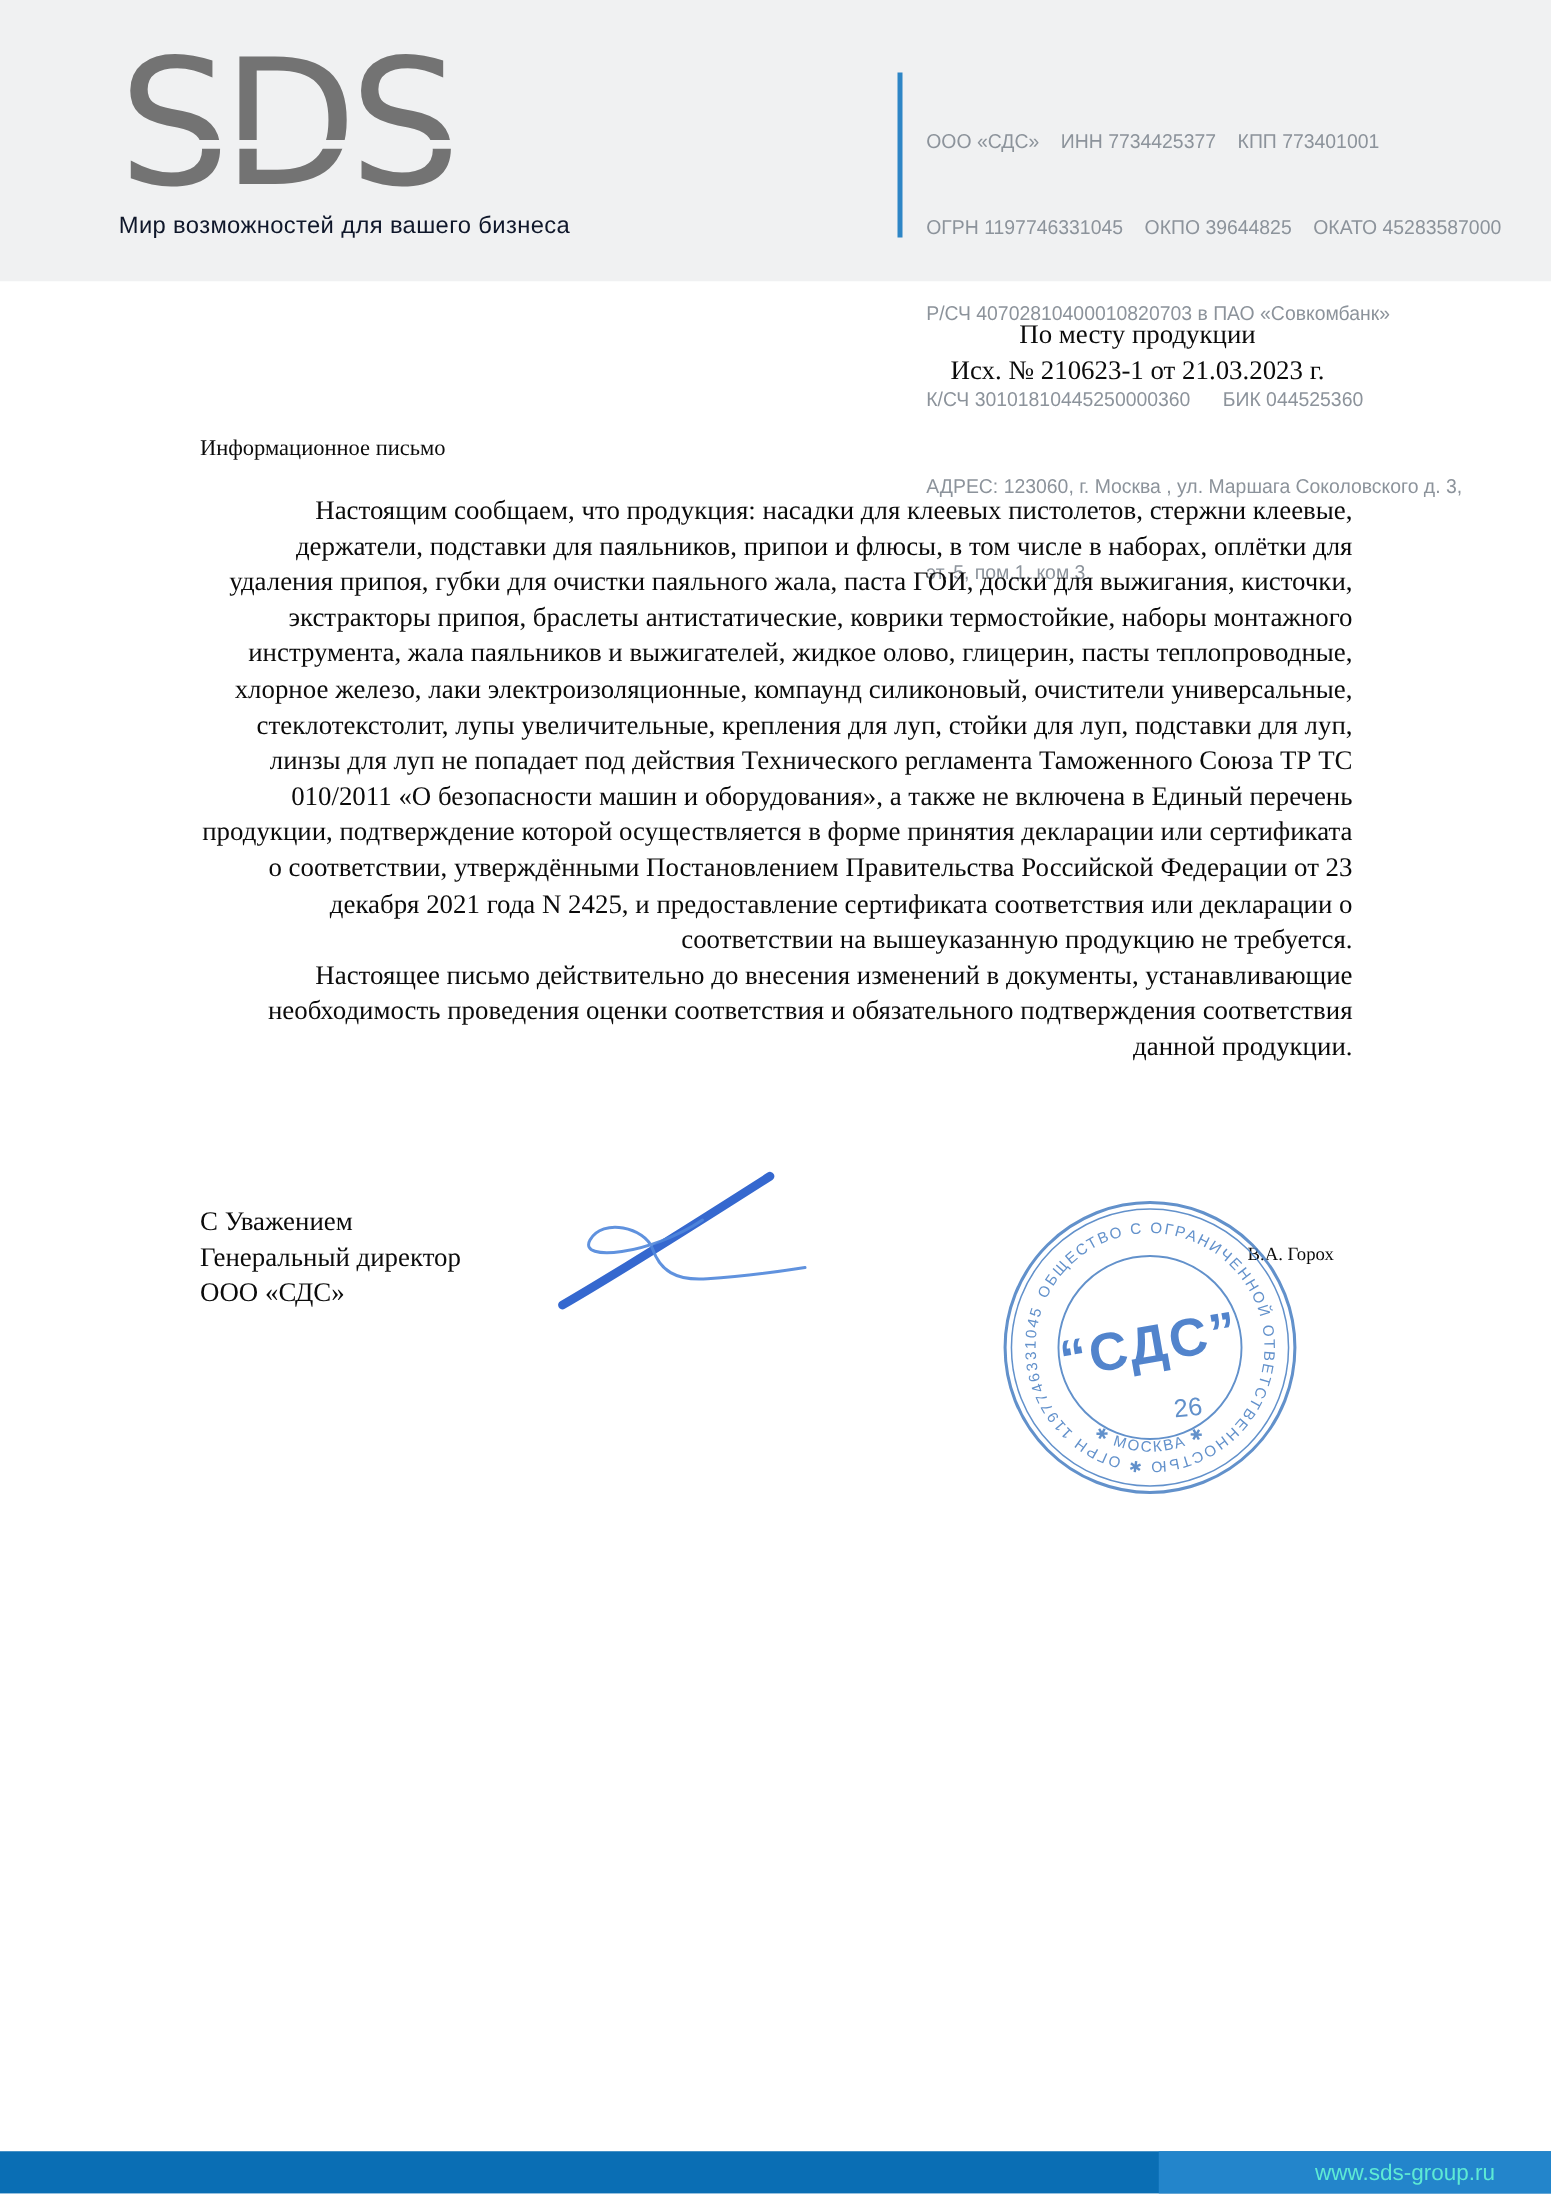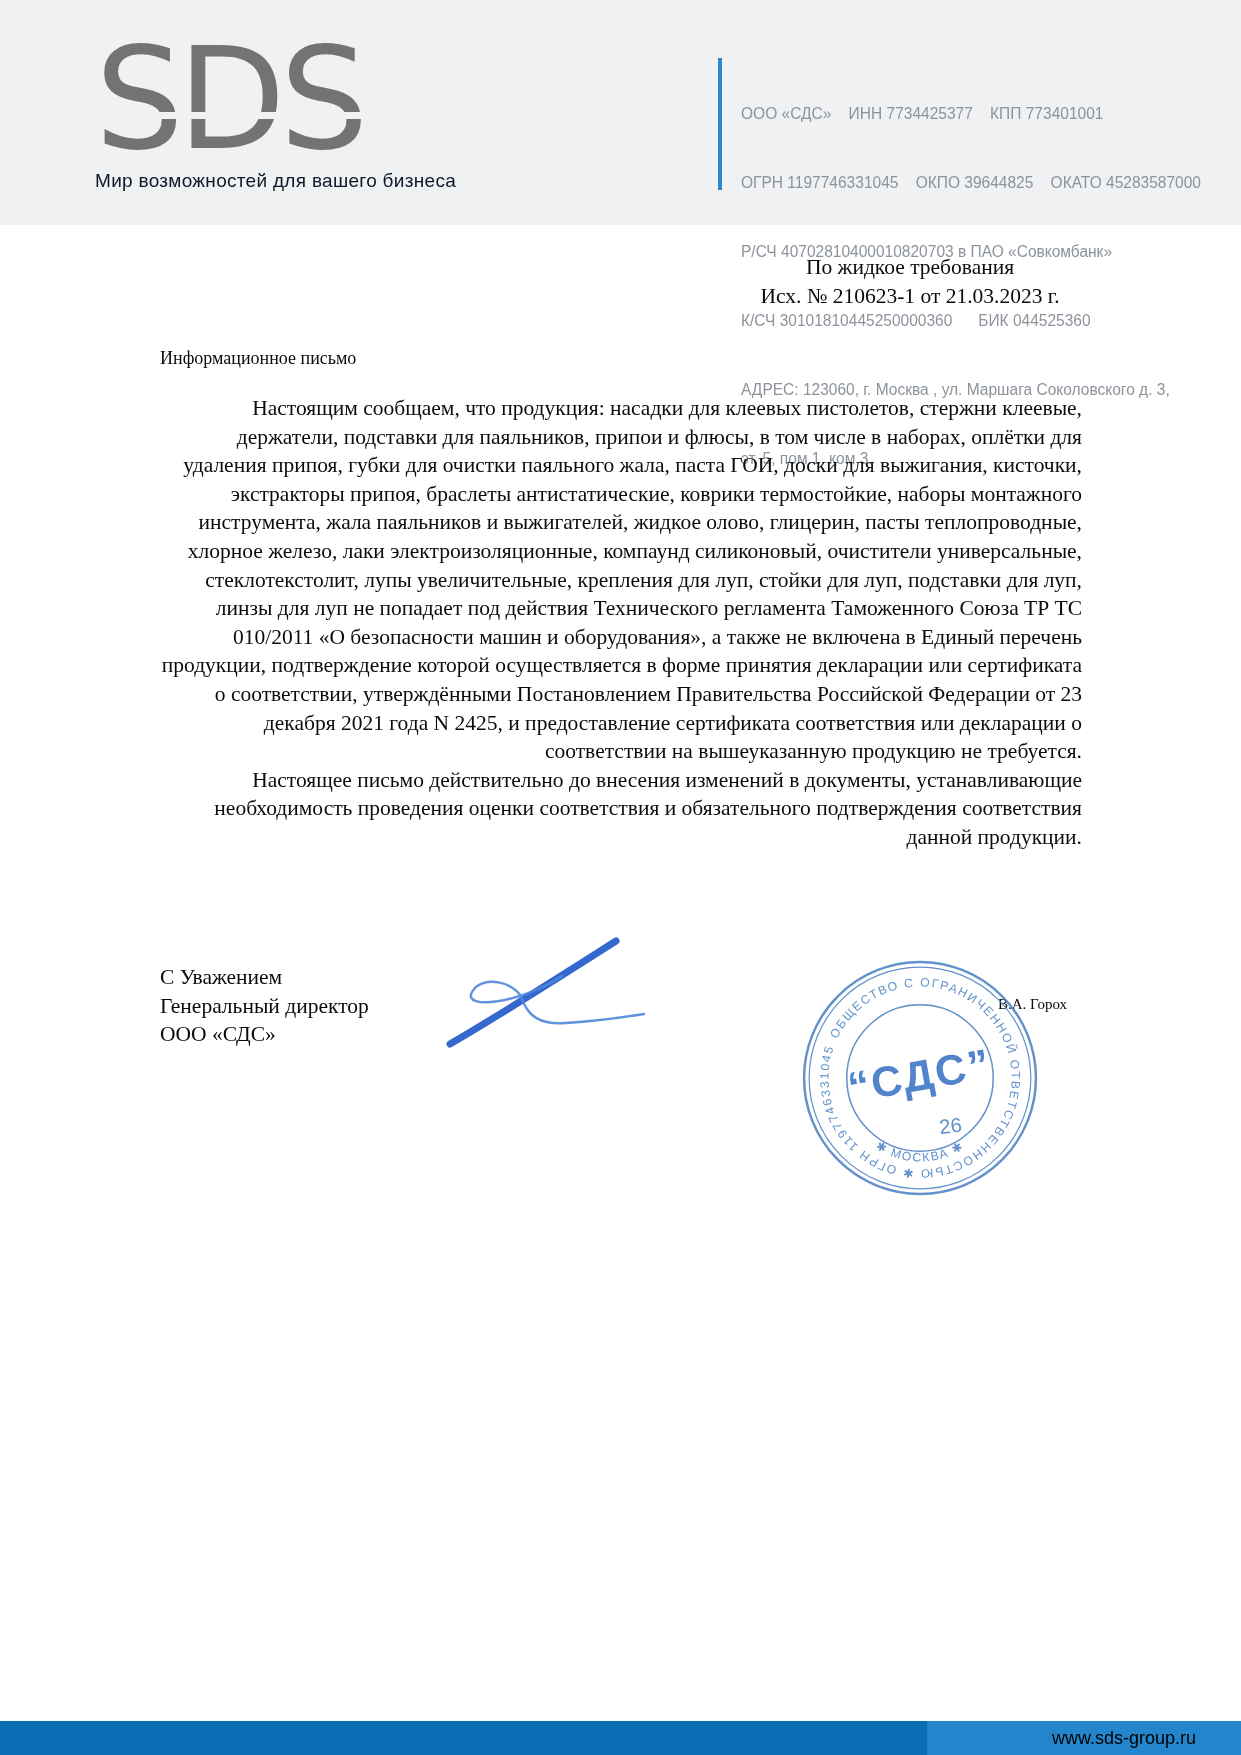--- a/index.html
+++ b/index.html
@@ -84,21 +84,21 @@
   .footer-bar {
     position:absolute; left:0; top:1721px; width:1241px; height:34px;
     background:#0a6eb4;
   }
   .footer-light {
     position:absolute; right:0; top:0; width:314px; height:34px;
     background:#2385cb;
   }
   .footer-url {
     position:absolute; right:45px; top:0; height:34px; line-height:34px;
-    font-family:"Liberation Sans", sans-serif; font-size:18px; color:#000000;
+    font-family:"Liberation Sans", sans-serif; font-size:18px; color:#5eead4;
   }
 </style>
 </head>
 <body>
 
 <div class="page">
 
   <div class="header-band">
     <div class="logo">
       <div class="logo-text">SDS</div>
@@ -110,21 +110,21 @@
       <div>ООО «СДС»    ИНН 7734425377    КПП 773401001</div>
       <div>ОГРН 1197746331045    ОКПО 39644825    ОКАТО 45283587000</div>
       <div>Р/СЧ 40702810400010820703 в ПАО «Совкомбанк»</div>
       <div>К/СЧ 30101810445250000360      БИК 044525360</div>
       <div>АДРЕС: 123060, г. Москва , ул. Маршага Соколовского д. 3,</div>
       <div>эт. 5, пом.1, ком 3.</div>
     </div>
   </div>
 
   <div class="ref-block">
-    <div>По жидкое требования</div>
+    <div>По месту продукции</div>
     <div>Исх. № 210623-1 от 21.03.2023 г.</div>
   </div>
 
   <div class="letter-title">Информационное письмо</div>
 
   <div class="letter-body">
     <p class="indent">Настоящим сообщаем, что продукция: насадки для клеевых пистолетов, стержни клеевые, держатели, подставки для паяльников, припои и флюсы, в том числе в наборах, оплётки для удаления припоя, губки для очистки паяльного жала, паста ГОИ, доски для выжигания, кисточки, экстракторы припоя, браслеты антистатические, коврики термостойкие, наборы монтажного инструмента, жала паяльников и выжигателей, жидкое олово, глицерин, пасты теплопроводные, хлорное железо, лаки электроизоляционные, компаунд силиконовый, очистители универсальные, стеклотекстолит, лупы увеличительные, крепления для луп, стойки для луп, подставки для луп, линзы для луп не попадает под действия Технического регламента Таможенного Союза ТР ТС 010/2011 «О безопасности  машин и оборудования», а также не включена в Единый перечень продукции, подтверждение которой осуществляется в форме принятия декларации или сертификата о соответствии, утверждёнными Постановлением Правительства Российской Федерации от 23 декабря 2021 года N 2425, и предоставление сертификата соответствия или декларации о соответствии на вышеуказанную продукцию не требуется.</p>
     <p>Настоящее письмо действительно до внесения изменений в документы, устанавливающие необходимость проведения оценки соответствия и обязательного подтверждения соответствия данной продукции.</p>
   </div>
 

